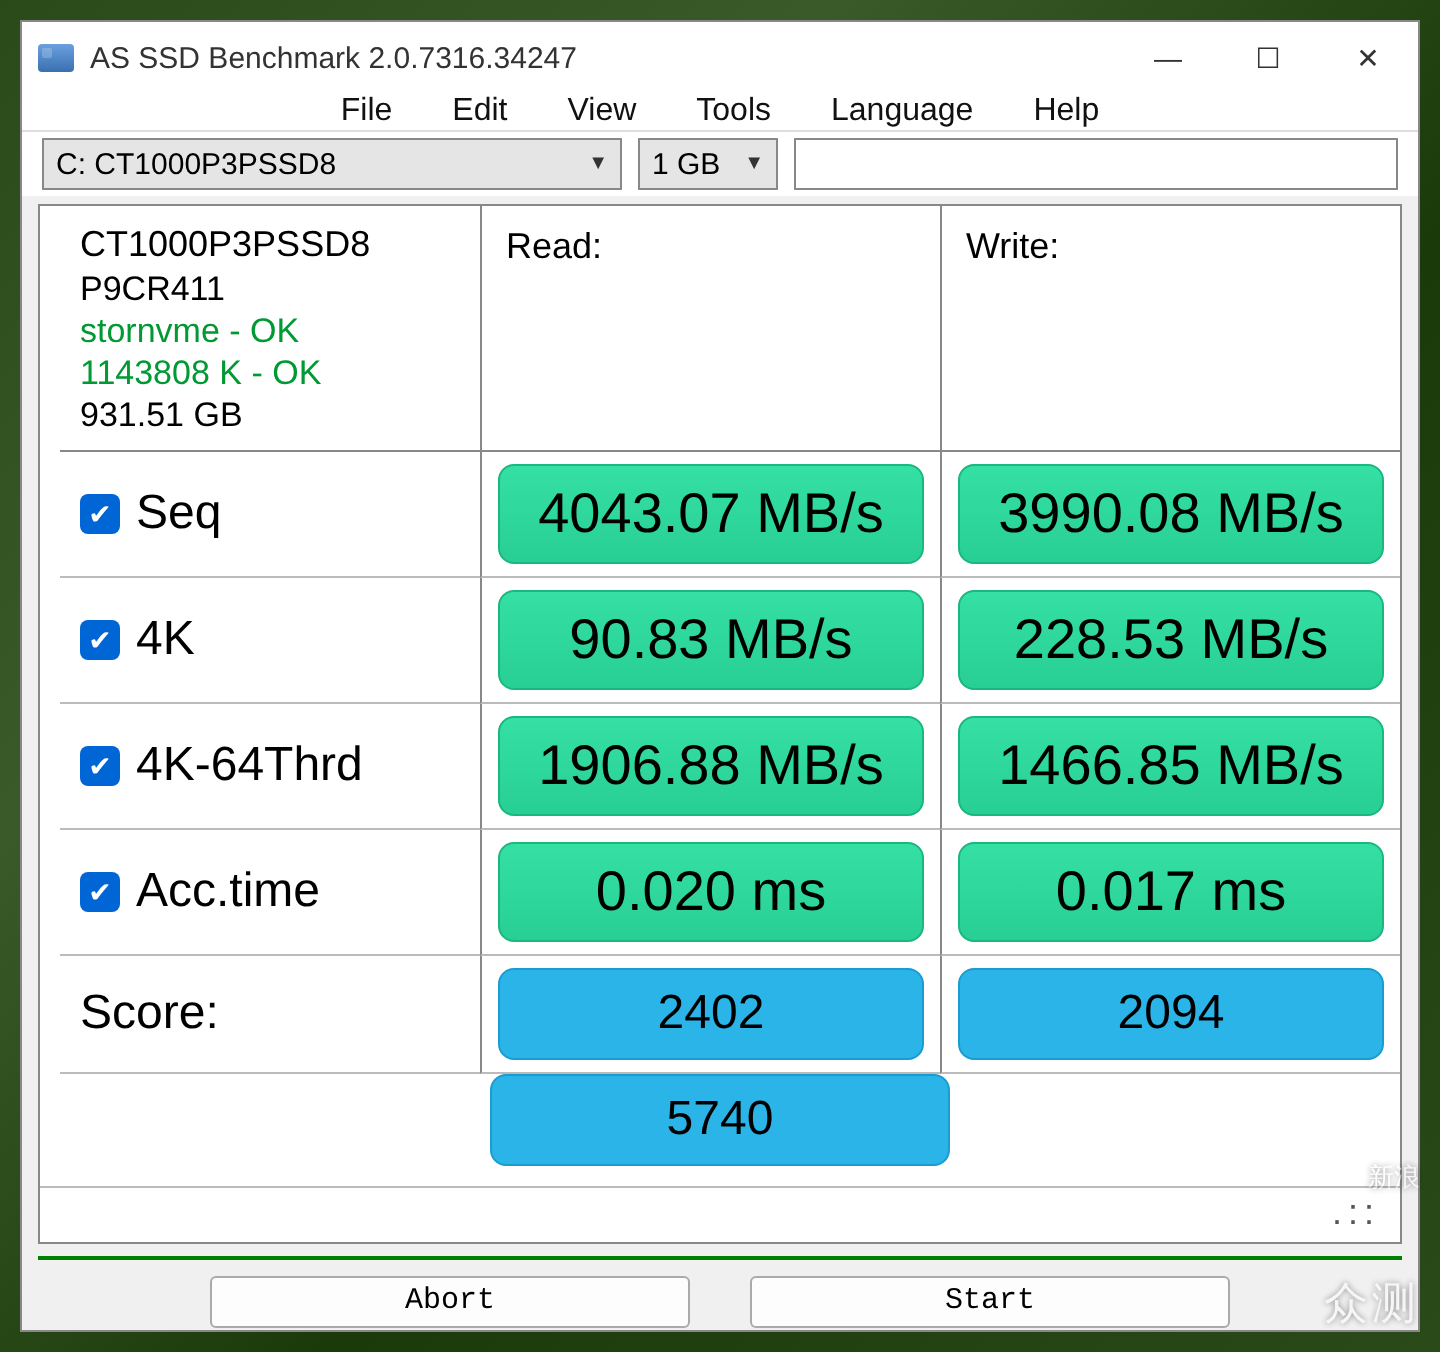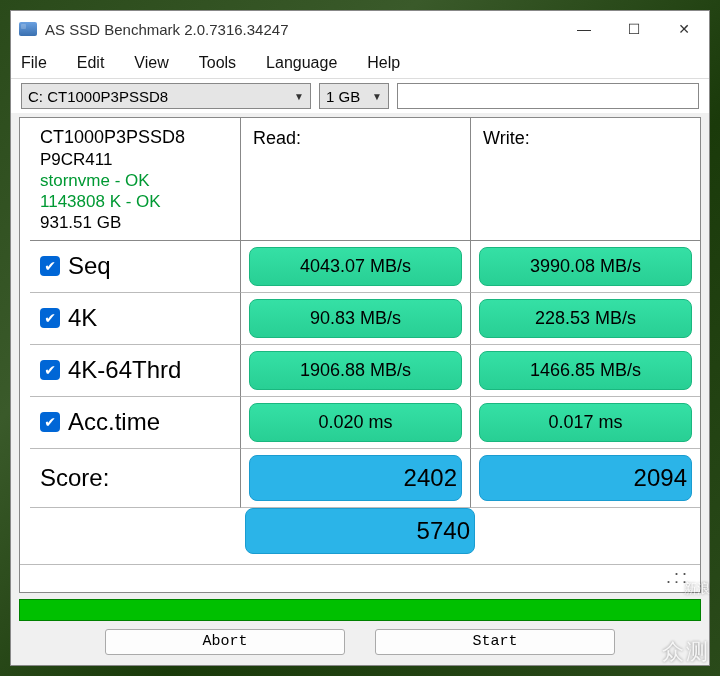--- a/index.html
+++ b/index.html
@@ -48,20 +48,21 @@
   .menubar {
     height: 32px;
     display: flex;
     align-items: center;
     padding: 0 10px;
     gap: 30px;
     background: #fff;
     font-size: 16px;
     color: #111;
     border-bottom: 1px solid #ddd;
+    justify-content: center;
   }
   .selectors {
     height: 34px;
     display: flex;
     align-items: center;
     padding: 3px 10px;
     gap: 8px;
     background: #fff;
   }
   .sel {
@@ -109,32 +110,32 @@
     border-bottom:1px solid #bbb;
   }
   .rowcell {
     border-left:1px solid #888; border-bottom:1px solid #bbb;
     padding:6px 8px;
     display:flex; align-items:center; justify-content:center;
   }
   .pill {
     width: 100%;
     text-align:center;
-    font-size: 18px;
+    font-size: 28px;
     padding: 8px 4px;
     border-radius: 8px;
     background: linear-gradient(#35e0a5,#28cf94);
     border:1px solid #1ab77f;
   }
   .cb{
     width:20px;height:20px;border-radius:4px;background:#0066d6;
     display:flex;align-items:center;justify-content:center;color:#fff;font-size:14px;
   }
   .score-pill{
-    width:100%; text-align:right; font-size:24px; padding:8px 4px;
+    width:100%; text-align:center; font-size:24px; padding:8px 4px;
     border-radius:8px; background:#2bb4e8; border:1px solid #1a9cd0;
   }
   .total-row{
     display:flex; justify-content:center; padding:0 0 10px 0;
   }
   .total-row .score-pill{ width:230px; }
   .dots{
     text-align:right; padding:2px 10px 4px 0; color:#555; letter-spacing:3px;
     border-top:1px solid #bbb; font-size:18px;
   }

